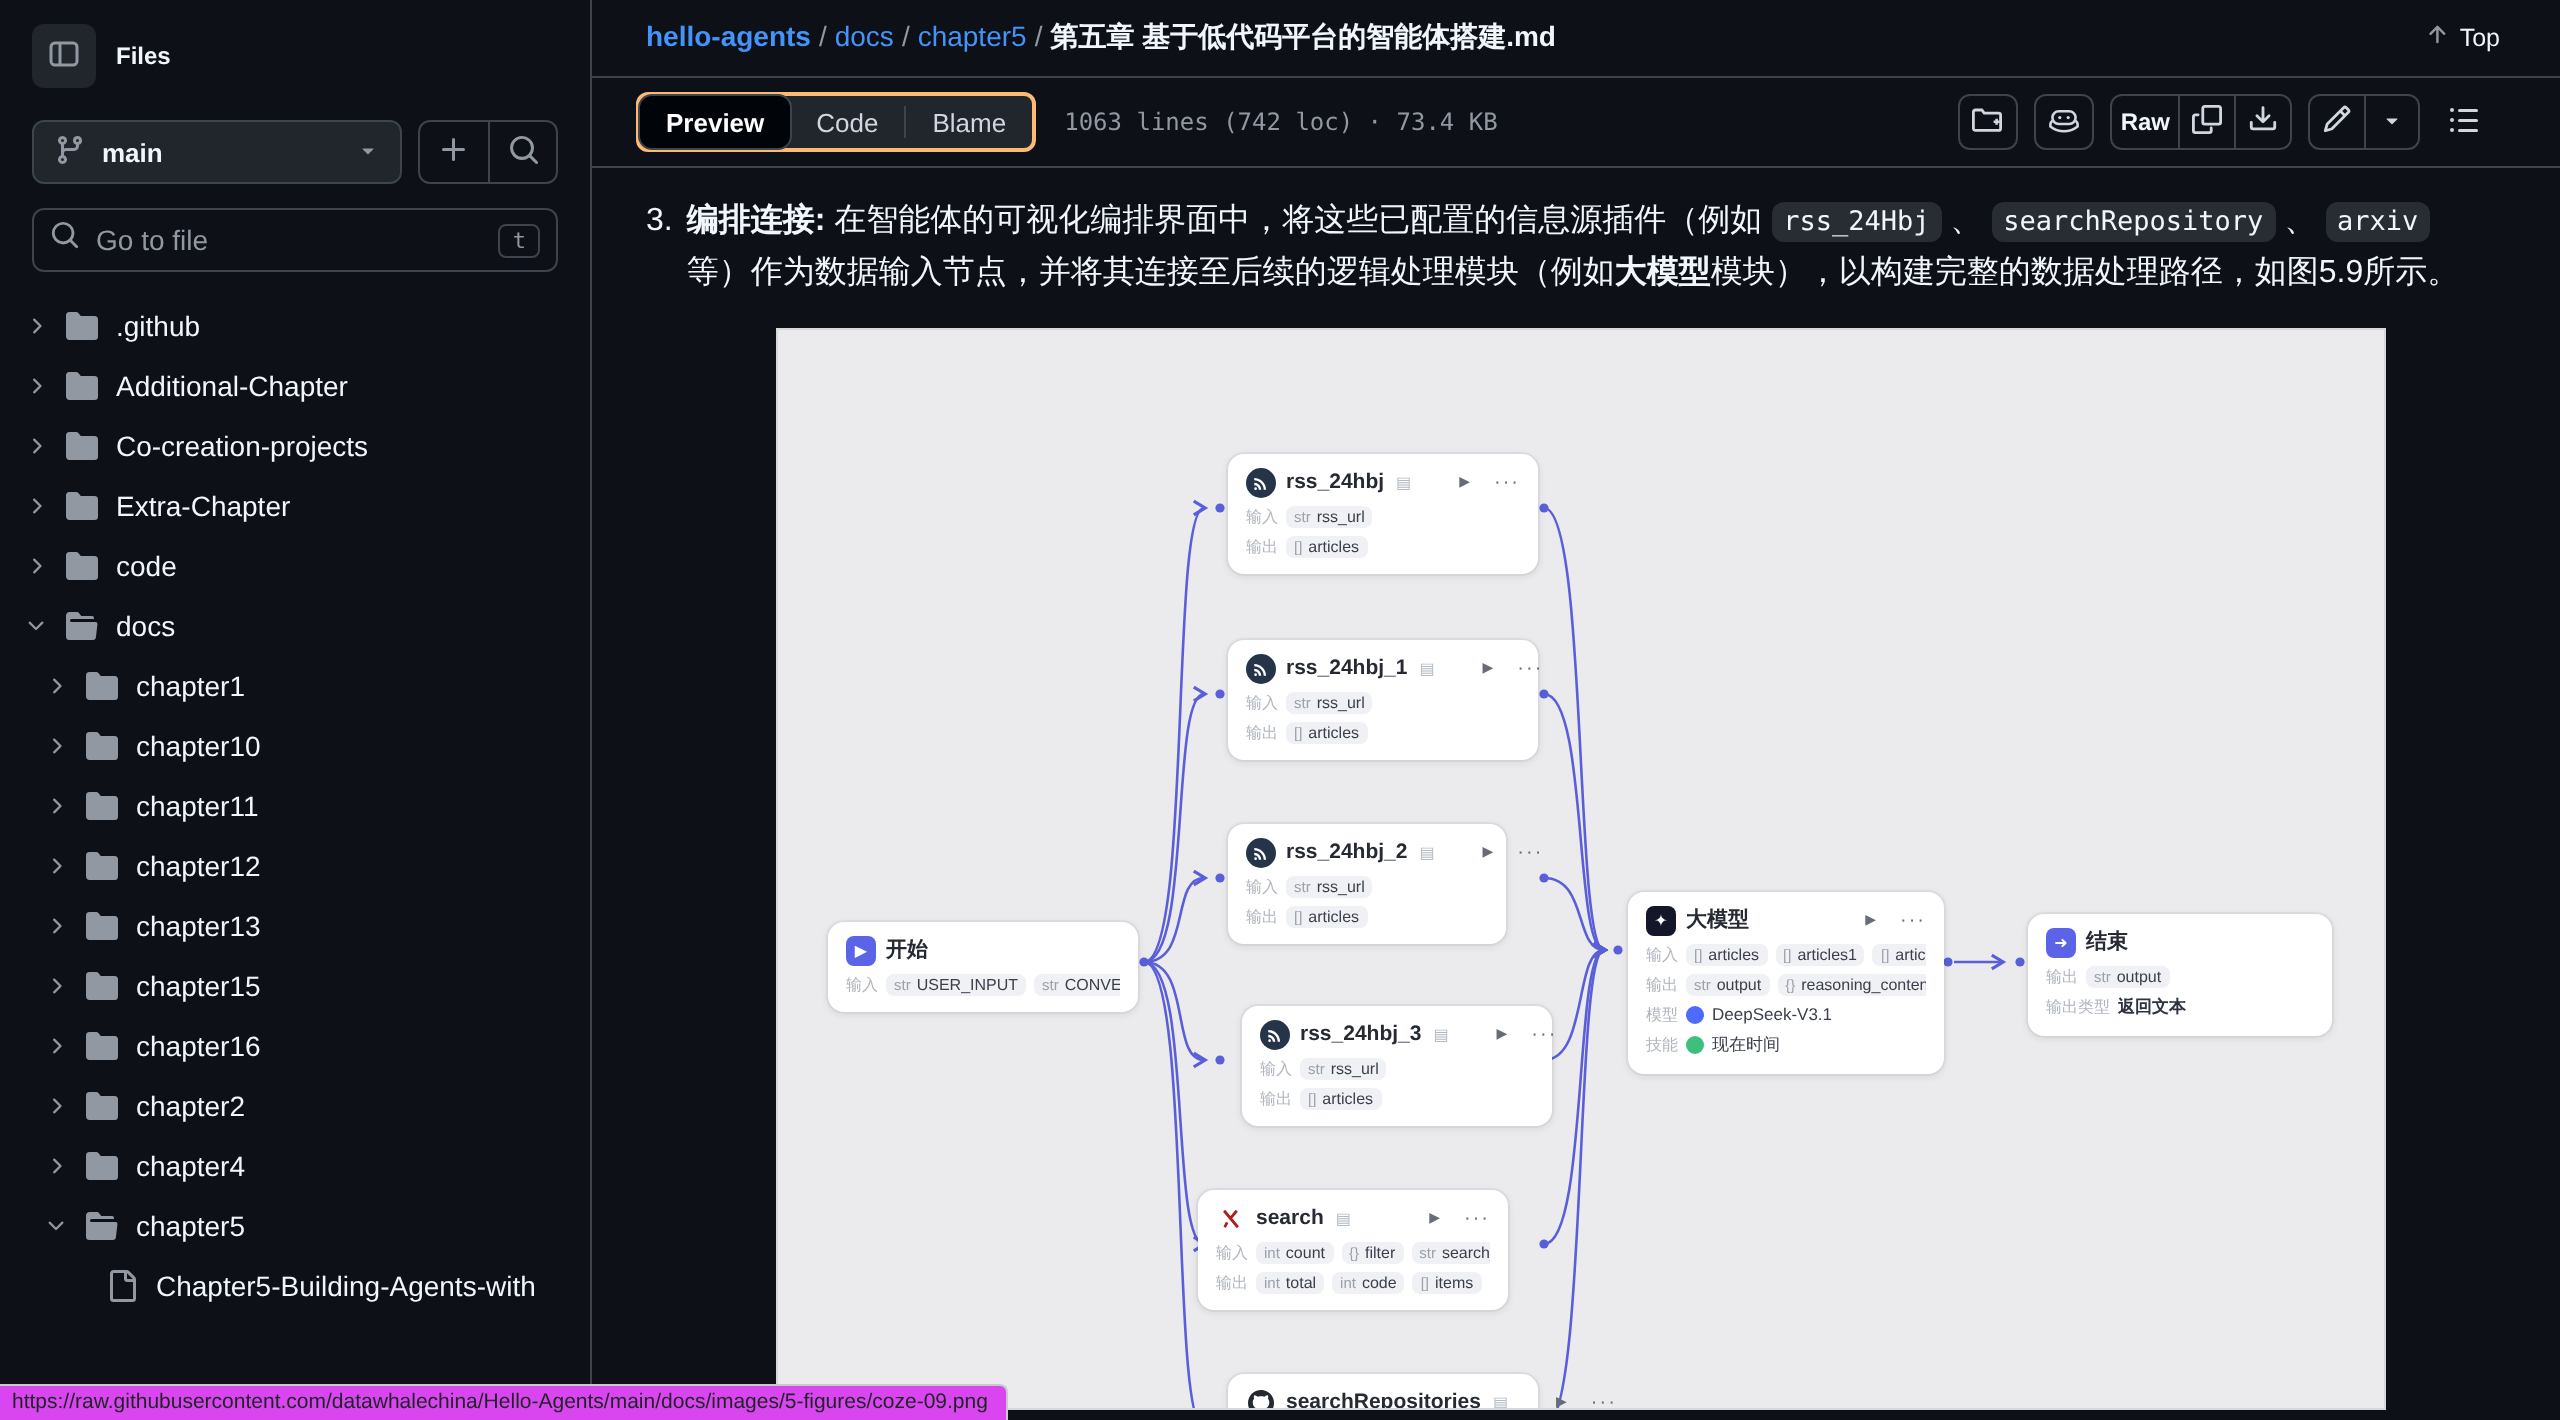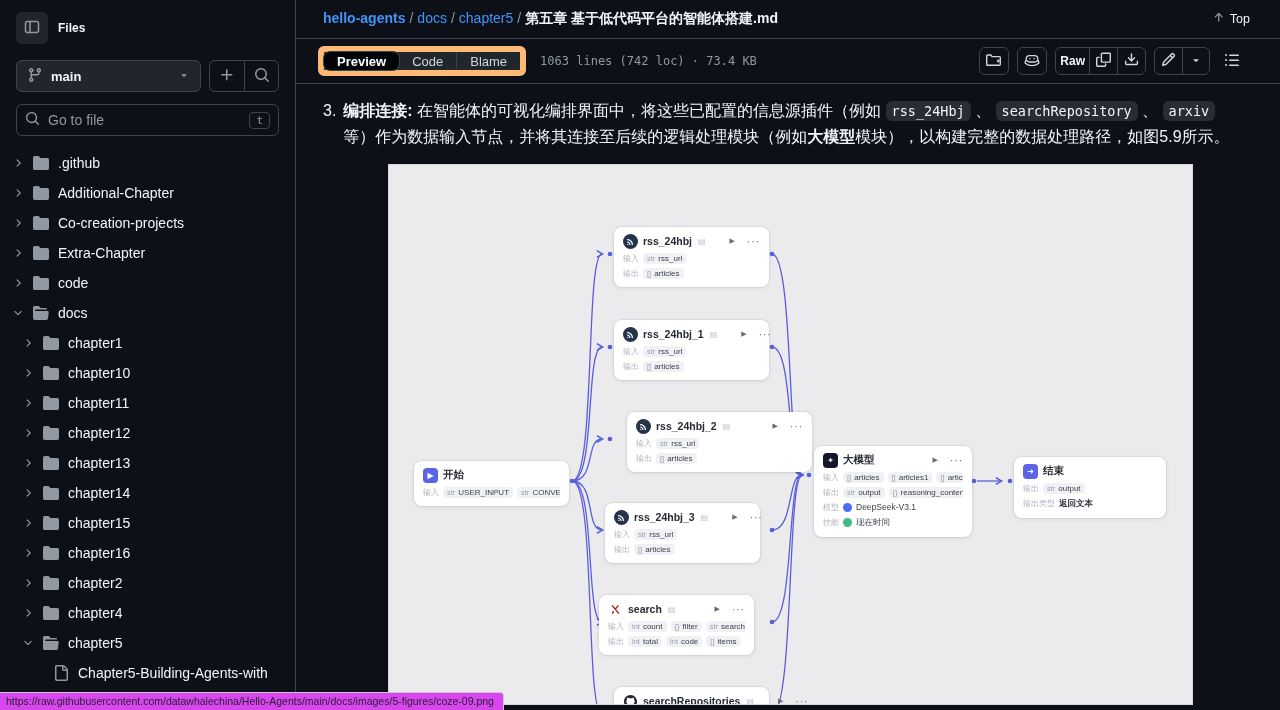--- a/index.html
+++ b/index.html
@@ -41,21 +41,21 @@
   #breadcrumb { font-size:14px; flex:1; white-space:nowrap; }
   #breadcrumb .sep { color:#9198a1; padding:0 4px; }
   #breadcrumb a { color:#4493f8; text-decoration:none; cursor:pointer; }
   #breadcrumb .root { font-weight:600; }
   #breadcrumb .current { color:#f0f6fc; font-weight:600; }
   .top-link { display:flex; align-items:center; gap:5px; color:#f0f6fc; font-size:12.5px; cursor:pointer; text-decoration:none; }
   .top-link svg { color:#9198a1; }
 
   .file-bar { height:46px; border-top:1px solid #3d444d; border-bottom:1px solid #3d444d;
     display:flex; align-items:center; padding:0 34px 0 22px; gap:14px; flex:none; }
-  .seg { display:flex; align-items:center; background:#21262d; border:6px solid #fdba74; border-radius:6px; height:30px; }
+  .seg { display:flex; align-items:center; background:#21262d; border:2px solid #fdba74; border-radius:6px; height:30px; }
   .seg .tab { padding:0 13px; font-size:13px; color:#d1d7e0; height:100%; display:flex; align-items:center; cursor:pointer; }
   .seg .tab.active { background:#010409; color:#ffffff; font-weight:600; border-radius:6px;
     box-shadow:0 0 0 1px #3d444d; }
   .seg .sep { width:1px; height:16px; background:#3d444d; }
   .meta { font-size:12px; color:#9198a1; flex:1; white-space:nowrap; }
   .toolbar { display:flex; align-items:center; gap:8px; }
   .tb-group { display:flex; }
   .tb-btn { height:28px; min-width:28px; padding:0 6px; border:1px solid #3d444d; background:transparent;
     border-radius:6px; color:#d1d7e0; display:flex; align-items:center; justify-content:center; cursor:pointer; font-size:12px; }
   .tb-group .tb-btn { border-radius:0; margin-left:-1px; }
@@ -250,29 +250,20 @@
           <span class="tlabel">chapter12</span>
         </div>
         <div class="tree-row" style="padding-left:22px">
           <svg class="chev" viewBox="0 0 16 16" fill="#9198a1">
             <path d="M6.22 3.22a.75.75 0 0 1 1.06 0l4.25 4.25a.75.75 0 0 1 0 1.06l-4.25 4.25a.751.751 0 0 1-1.06-1.06L9.94 8 6.22 4.28a.75.75 0 0 1 0-1.06Z"></path>
           </svg>
           <svg class="ficon" viewBox="0 0 16 16" fill="#9198a1">
             <path d="M1.75 1A1.75 1.75 0 0 0 0 2.75v10.5C0 14.216.784 15 1.75 15h12.5A1.75 1.75 0 0 0 16 13.25v-8.5A1.75 1.75 0 0 0 14.25 3H7.5a.25.25 0 0 1-.2-.1l-.9-1.2A1.75 1.75 0 0 0 5 1H1.75Z"></path>
           </svg>
           <span class="tlabel">chapter13</span>
-        </div>
-        <div class="tree-row" style="padding-left:22px">
-          <svg class="chev" viewBox="0 0 16 16" fill="#9198a1">
-            <path d="M6.22 3.22a.75.75 0 0 1 1.06 0l4.25 4.25a.75.75 0 0 1 0 1.06l-4.25 4.25a.751.751 0 0 1-1.06-1.06L9.94 8 6.22 4.28a.75.75 0 0 1 0-1.06Z"></path>
-          </svg>
-          <svg class="ficon" viewBox="0 0 16 16" fill="#9198a1">
-            <path d="M1.75 1A1.75 1.75 0 0 0 0 2.75v10.5C0 14.216.784 15 1.75 15h12.5A1.75 1.75 0 0 0 16 13.25v-8.5A1.75 1.75 0 0 0 14.25 3H7.5a.25.25 0 0 1-.2-.1l-.9-1.2A1.75 1.75 0 0 0 5 1H1.75Z"></path>
-          </svg>
-          <span class="tlabel">chapter14</span>
         </div>
         <div class="tree-row" style="padding-left:22px">
           <svg class="chev" viewBox="0 0 16 16" fill="#9198a1">
             <path d="M6.22 3.22a.75.75 0 0 1 1.06 0l4.25 4.25a.75.75 0 0 1 0 1.06l-4.25 4.25a.751.751 0 0 1-1.06-1.06L9.94 8 6.22 4.28a.75.75 0 0 1 0-1.06Z"></path>
           </svg>
           <svg class="ficon" viewBox="0 0 16 16" fill="#9198a1">
             <path d="M1.75 1A1.75 1.75 0 0 0 0 2.75v10.5C0 14.216.784 15 1.75 15h12.5A1.75 1.75 0 0 0 16 13.25v-8.5A1.75 1.75 0 0 0 14.25 3H7.5a.25.25 0 0 1-.2-.1l-.9-1.2A1.75 1.75 0 0 0 5 1H1.75Z"></path>
           </svg>
           <span class="tlabel">chapter15</span>
         </div>
@@ -499,21 +490,21 @@
               </div>
     <div class="node-row">
                 <span class="row-label">输入</span>
                 <span class="pill"><span class="ptype">str</span>rss_url</span>
               </div>
               <div class="node-row">
                 <span class="row-label">输出</span>
                 <span class="pill"><span class="ptype">[]</span>articles</span>
               </div>
   </div>
-            <div class="node" style="left:238px;top:247px;width:185px">
+            <div class="node" style="left:225px;top:247px;width:139px">
     <div class="node-head">
                 <span class="nicon round" style="background:#26344a">
                   <svg width="9" height="9" viewBox="0 0 16 16" fill="#fff">
                     <path d="M2 13a1.2 1.2 0 1 0 2.4 0A1.2 1.2 0 0 0 2 13Zm0-5.2v2.1c2.3 0 4.1 1.8 4.1 4.1h2.1c0-3.4-2.8-6.2-6.2-6.2ZM2 3.5v2.1c4.6 0 8.4 3.8 8.4 8.4h2.1C12.5 8.2 7.8 3.5 2 3.5Z"></path>
                   </svg>
                 </span>
                 <span class="node-title">rss_24hbj_2</span>
                 <span class="badge-ic">▤</span>
                 <span class="nspacer"></span>
                 <span class="play">▶</span>
@@ -521,21 +512,21 @@
               </div>
     <div class="node-row">
                 <span class="row-label">输入</span>
                 <span class="pill"><span class="ptype">str</span>rss_url</span>
               </div>
               <div class="node-row">
                 <span class="row-label">输出</span>
                 <span class="pill"><span class="ptype">[]</span>articles</span>
               </div>
   </div>
-            <div class="node" style="left:216px;top:338px;width:155px">
+            <div class="node" style="left:232px;top:338px;width:155px">
     <div class="node-head">
                 <span class="nicon round" style="background:#26344a">
                   <svg width="9" height="9" viewBox="0 0 16 16" fill="#fff">
                     <path d="M2 13a1.2 1.2 0 1 0 2.4 0A1.2 1.2 0 0 0 2 13Zm0-5.2v2.1c2.3 0 4.1 1.8 4.1 4.1h2.1c0-3.4-2.8-6.2-6.2-6.2ZM2 3.5v2.1c4.6 0 8.4 3.8 8.4 8.4h2.1C12.5 8.2 7.8 3.5 2 3.5Z"></path>
                   </svg>
                 </span>
                 <span class="node-title">rss_24hbj_3</span>
                 <span class="badge-ic">▤</span>
                 <span class="nspacer"></span>
                 <span class="play">▶</span>

